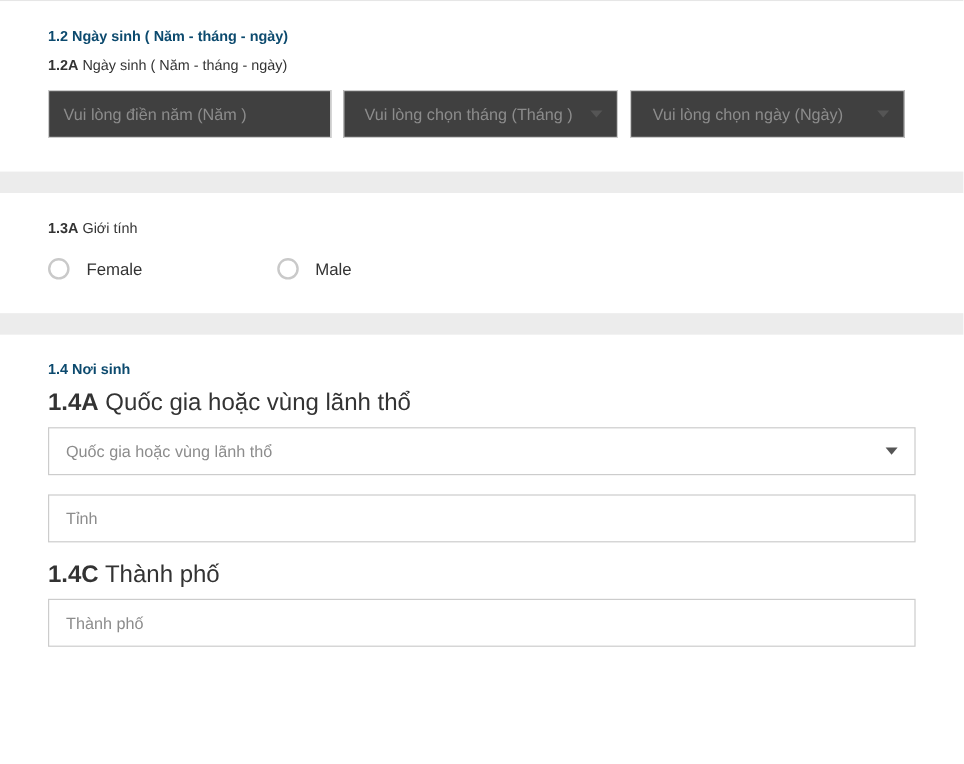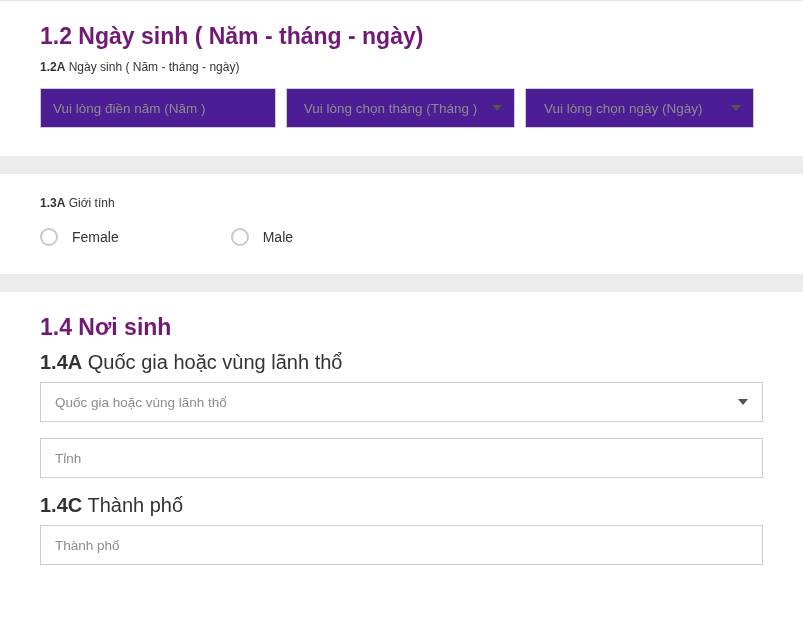--- a/index.html
+++ b/index.html
@@ -16,23 +16,23 @@
   }
   .divider {
     height: 18px;
     background: #ececec;
   }
   .top-line {
     height: 1px;
     background: #e6e6e6;
   }
   .sec-title {
-    font-size: 23px;
+    font-size: 12px;
     font-weight: bold;
-    color: #701a75;
+    color: #0c4a6e;
     margin-bottom: 10px;
   }
   .sub-title {
     font-size: 12px;
     color: #333;
     margin-bottom: 14px;
   }
   .sub-title .code { font-weight: bold; }
   .row-3 {
     display: flex;
@@ -40,21 +40,21 @@
   }
   .field {
     border: 1px solid #ccc;
     height: 40px;
     display: flex;
     align-items: center;
     justify-content: space-between;
     padding: 0 12px;
     color: #8c8c8c;
     font-size: 13.5px;
-    background: #4c1d95;
+    background: #404040;
   }
   .input-year { flex: 0 0 236px; }
   .select-month { flex: 0 0 229px; justify-content: flex-end; gap: 10px; }
   .select-month .label-wrap { flex: 1; text-align: center; }
   .select-day { flex: 0 0 229px; justify-content: space-between; }
   .select-day .label-wrap { flex: 1; text-align: left; padding-left: 6px; }
   .caret {
     width: 0; height: 0;
     border-left: 5px solid transparent;
     border-right: 5px solid transparent;

